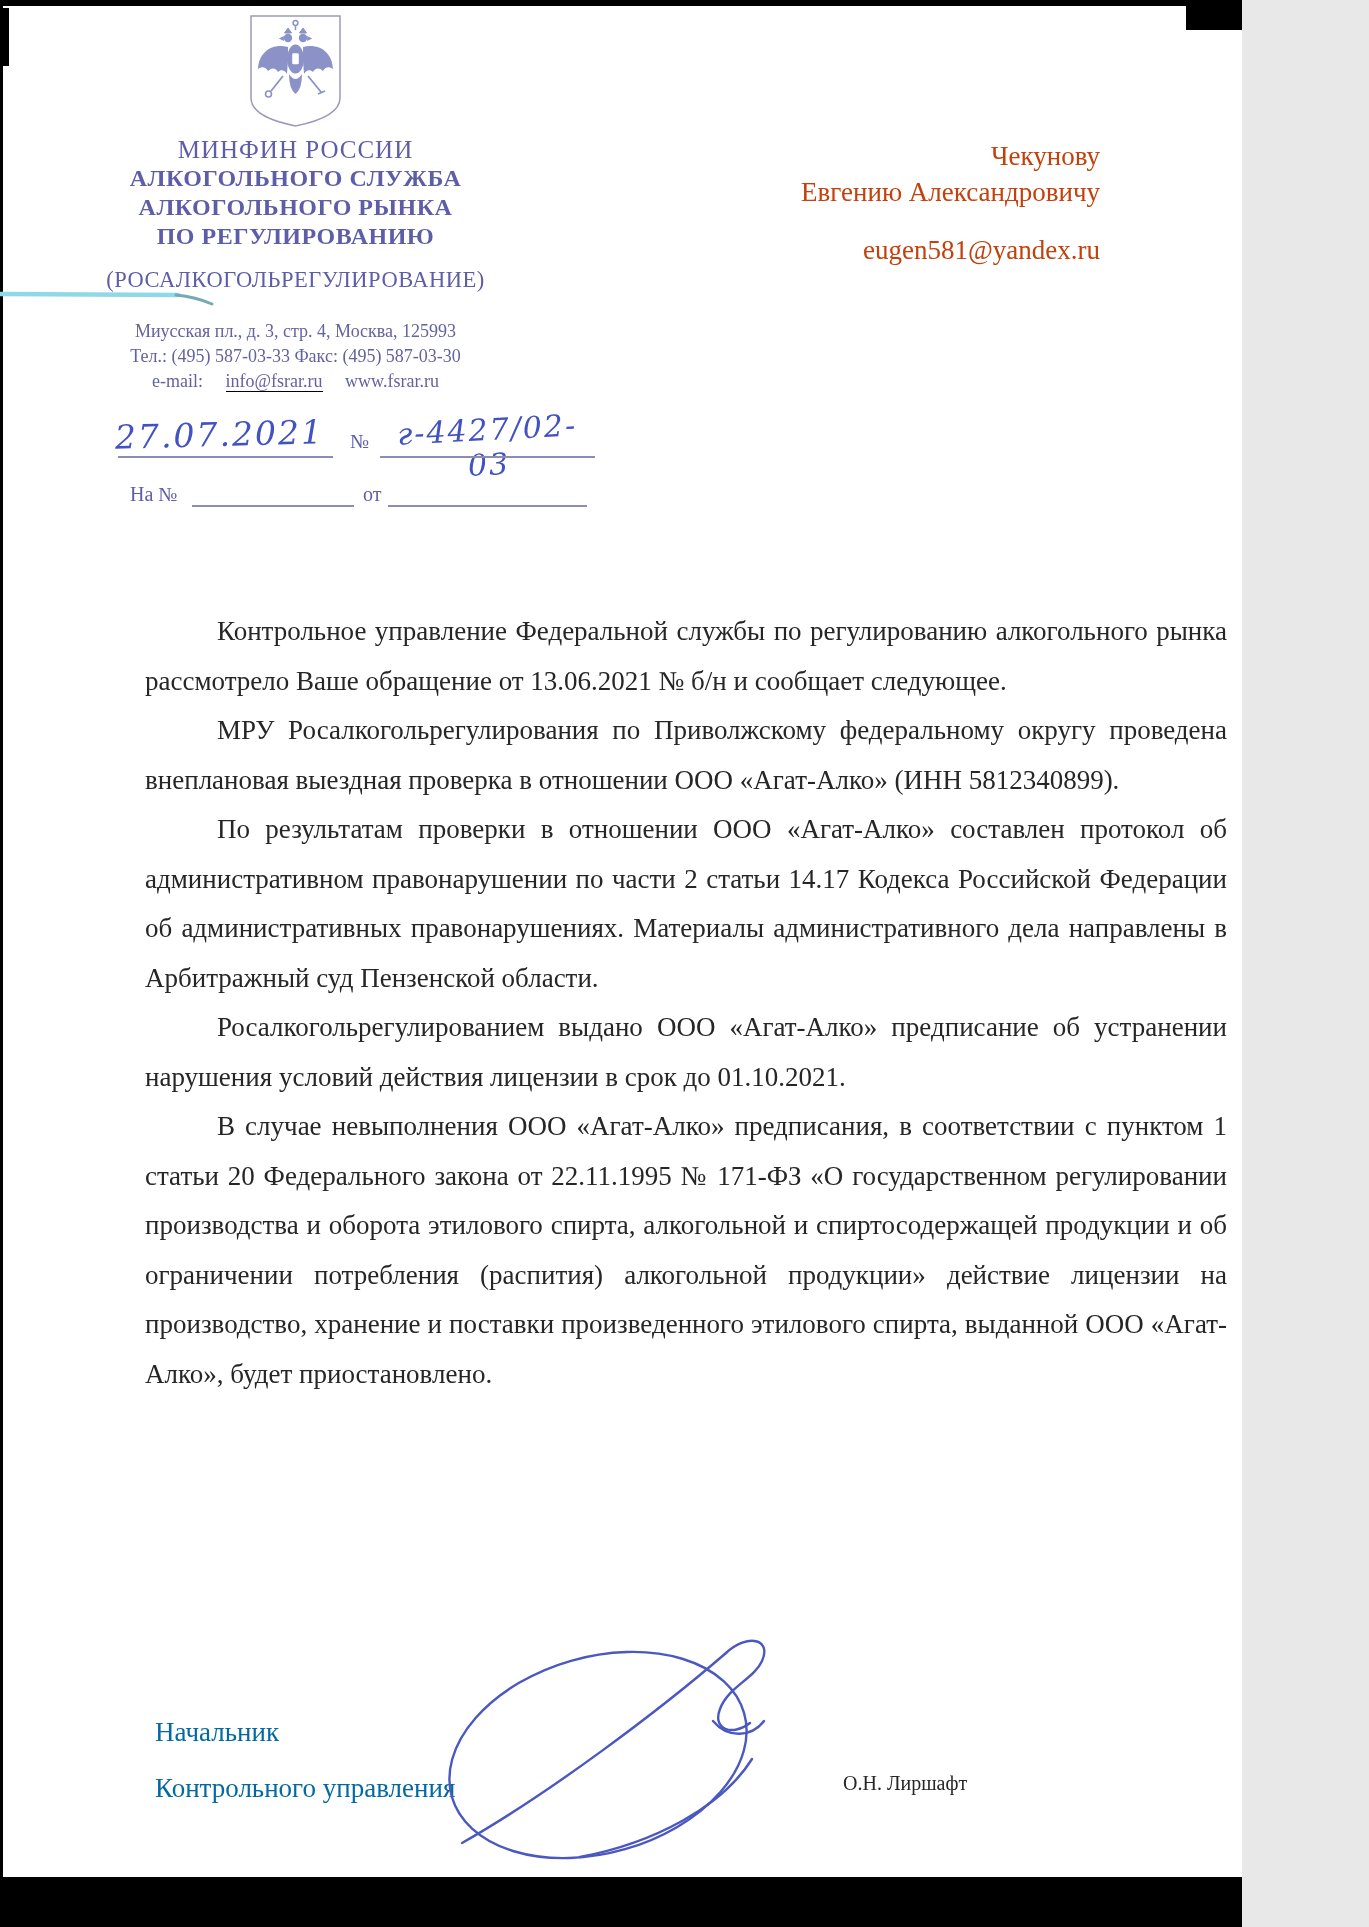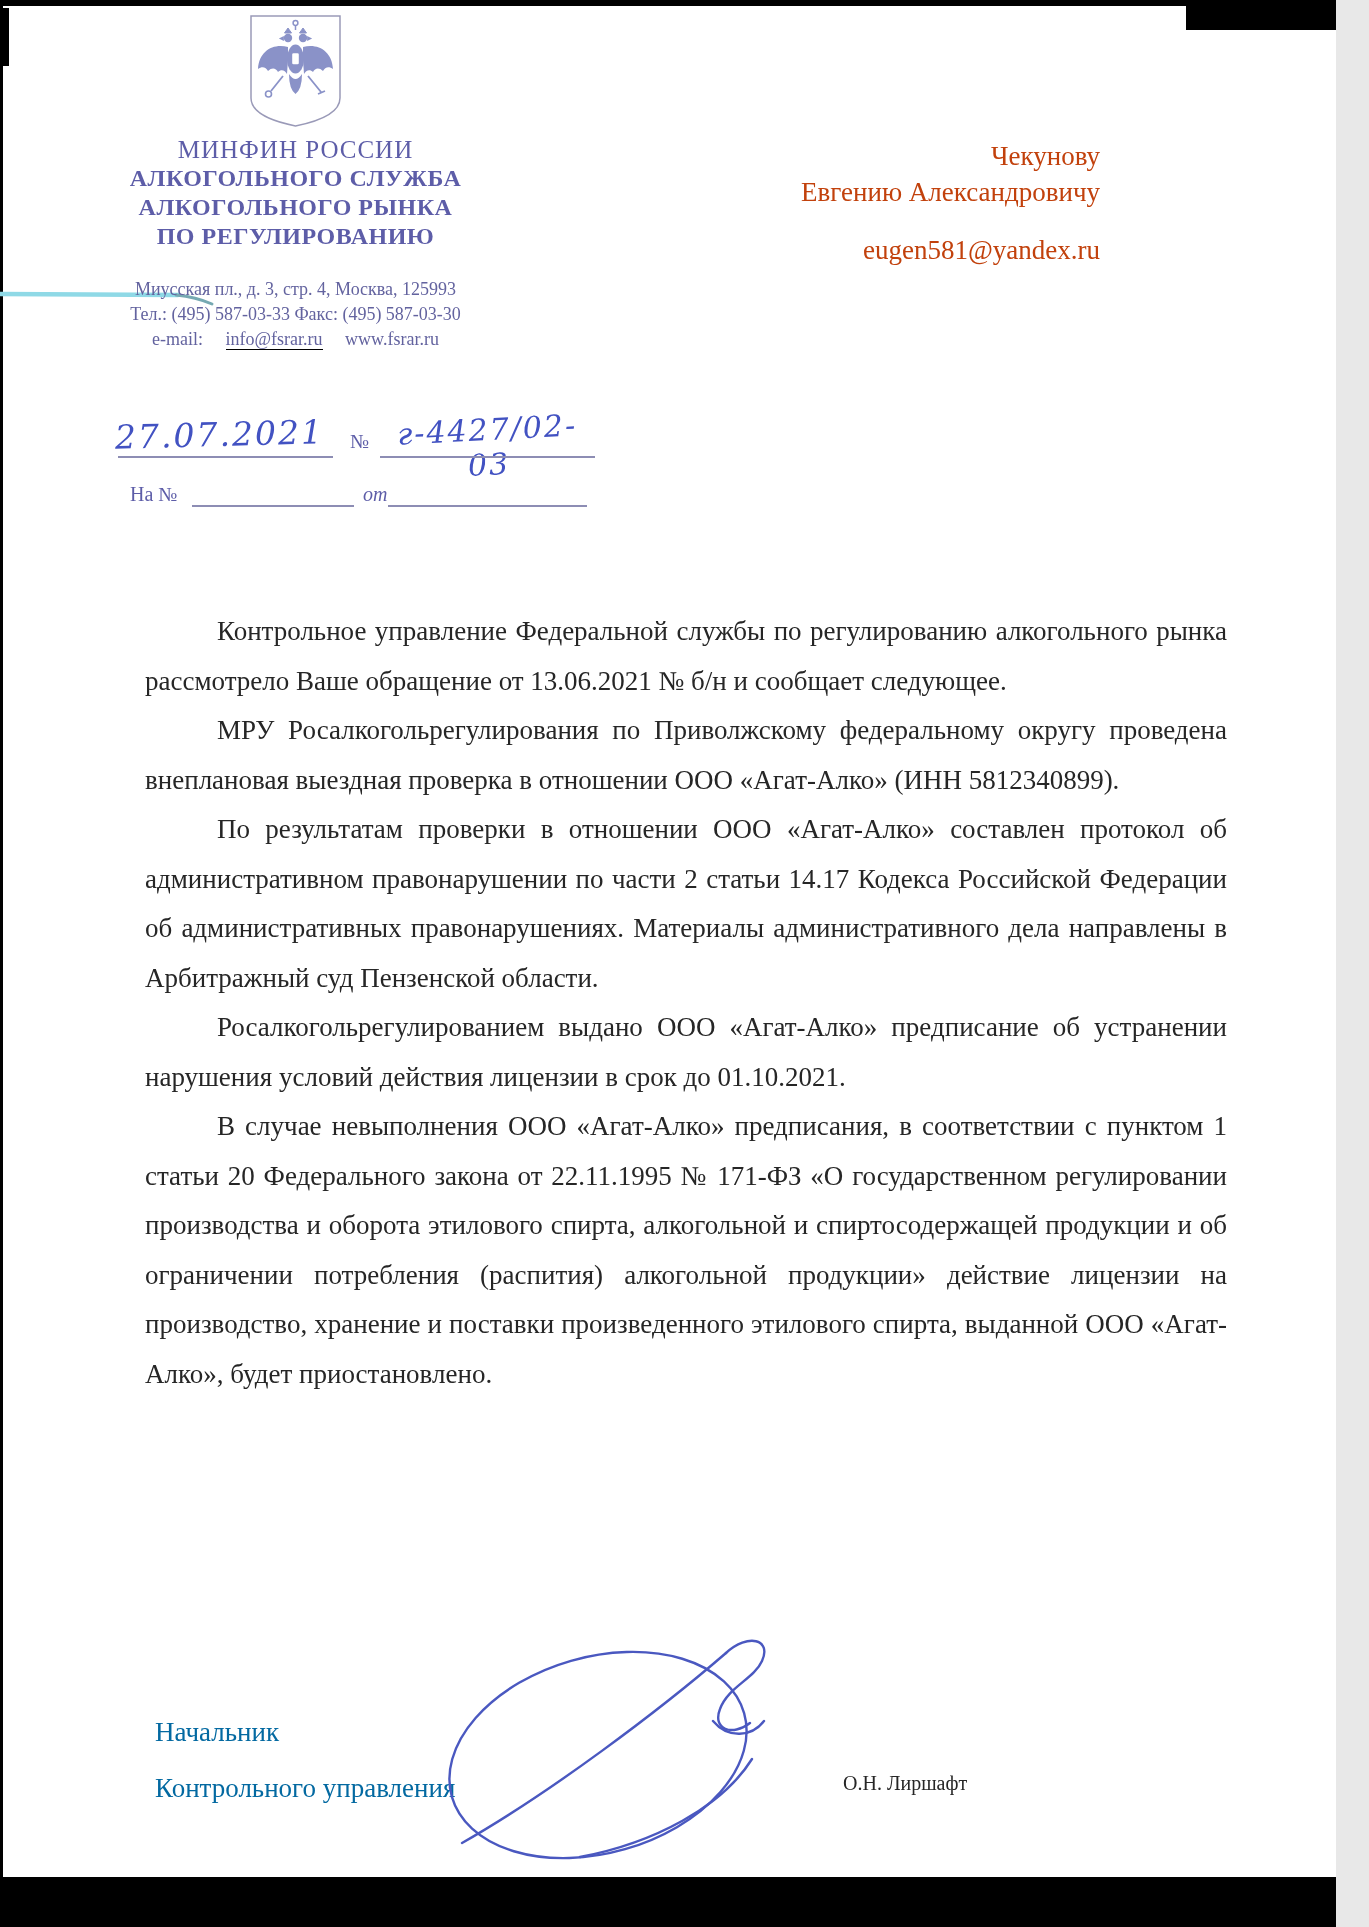--- a/index.html
+++ b/index.html
@@ -1,18 +1,18 @@
 <!DOCTYPE html>
 <html><head>
 <meta charset="utf-8">
 <style>
   html,body{margin:0;padding:0;background:#e8e8e8;}
   .page{
     position:relative;
-    width:1336px;height:1927px;
+    width:1242px;height:1927px;
     background:#ffffff;
     overflow:hidden;
     font-family:"Liberation Serif","DejaVu Serif",serif;
   }
   
   .edge-top{position:absolute;left:0;top:0;width:100%;height:6px;background:#000;}
   .edge-left{position:absolute;left:0;top:0;width:3px;height:1878px;background:#000;}
   .edge-topleft-blob{position:absolute;left:0;top:8px;width:9px;height:58px;background:#000;}
   .edge-topright{position:absolute;left:1186px;top:0;width:183px;height:30px;background:#000;}
   .edge-bottom{position:absolute;left:0;top:1877px;width:100%;height:50px;background:#000;}
@@ -96,20 +96,21 @@
         <path d="M36 62 L24 77" fill="none" stroke-width="1.8"></path>
         <circle cx="21.5" cy="80" r="3" fill="none" stroke-width="1.6"></circle>
         <path d="M61 62 L74 78 M71 80 l7 -3" fill="none" stroke-width="1.8"></path>
         <rect x="44.5" y="38.5" width="8" height="12.5" rx="2" fill="#ffffff" stroke-width="1.4"></rect>
       </g>
     </svg>
     <div class="lh-ministry">МИНФИН РОССИИ</div>
     <div class="lh-agency">АЛКОГОЛЬНОГО СЛУЖБА</div>
     <div class="lh-agency">АЛКОГОЛЬНОГО РЫНКА</div>
     <div class="lh-agency">ПО РЕГУЛИРОВАНИЮ</div>
+    <div class="lh-short">(РОСАЛКОГОЛЬРЕГУЛИРОВАНИЕ)</div>
     <div class="lh-contact first">Миусская пл., д. 3, стр. 4, Москва, 125993</div>
     <div class="lh-contact">Тел.: (495) 587-03-33 Факс: (495) 587-03-30</div>
     <div class="lh-contact">
       <span>e-mail:</span>
       <span class="lh-email-gap"></span><span class="lh-email">info@fsrar.ru</span>
       <span class="lh-email-gap"></span><span>www.fsrar.ru</span>
     </div>
   </div>
 
   <div class="recipient">
@@ -119,21 +120,21 @@
   </div>
 
   <div class="hand hand-date">27.07.2021</div>
   <div class="ref-line" style="left:118px;top:456px;width:215px;"></div>
   <div class="ref-label" style="left:350px;top:430px;">№</div>
   <div class="hand hand-number">г-4427/02-03</div>
   <div class="ref-line" style="left:380px;top:456px;width:215px;"></div>
 
   <div class="ref-label" style="left:130px;top:483px;">На №</div>
   <div class="ref-line" style="left:192px;top:505px;width:162px;"></div>
-  <div class="ref-label" style="left:363px;top:483px;font-style:italic;">от</div>
+  <div class="ref-label" style="left:363px;top:483px;">от</div>
   <div class="ref-line" style="left:388px;top:505px;width:199px;"></div>
 
   <div class="body-text">
     <p>Контрольное управление Федеральной службы по регулированию алкогольного рынка рассмотрело Ваше обращение от 13.06.2021 № б/н и сообщает следующее.</p>
     <p>МРУ Росалкогольрегулирования по Приволжскому федеральному округу проведена внеплановая выездная проверка в отношении ООО «Агат-Алко» (ИНН 5812340899).</p>
     <p>По результатам проверки в отношении ООО «Агат-Алко» составлен протокол об административном правонарушении по части 2 статьи 14.17 Кодекса Российской Федерации об административных правонарушениях. Материалы административного дела направлены в Арбитражный суд Пензенской области.</p>
     <p>Росалкогольрегулированием выдано ООО «Агат-Алко» предписание об устранении нарушения условий действия лицензии в срок до 01.10.2021.</p>
     <p>В случае невыполнения ООО «Агат-Алко» предписания, в соответствии с пунктом 1 статьи 20 Федерального закона от 22.11.1995 № 171-ФЗ «О государственном регулировании производства и оборота этилового спирта, алкогольной и спиртосодержащей продукции и об ограничении потребления (распития) алкогольной продукции» действие лицензии на производство, хранение и поставки произведенного этилового спирта, выданной ООО «Агат-Алко», будет приостановлено.</p>
   </div>
 

